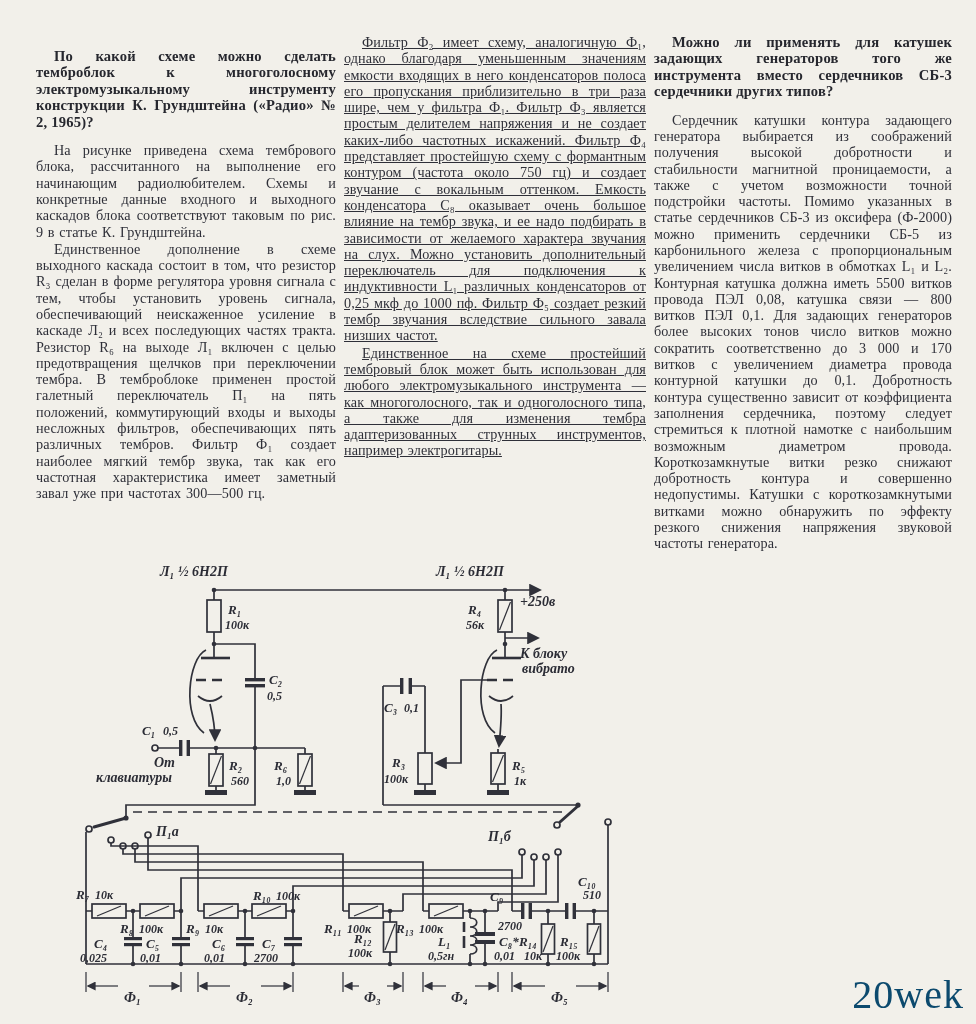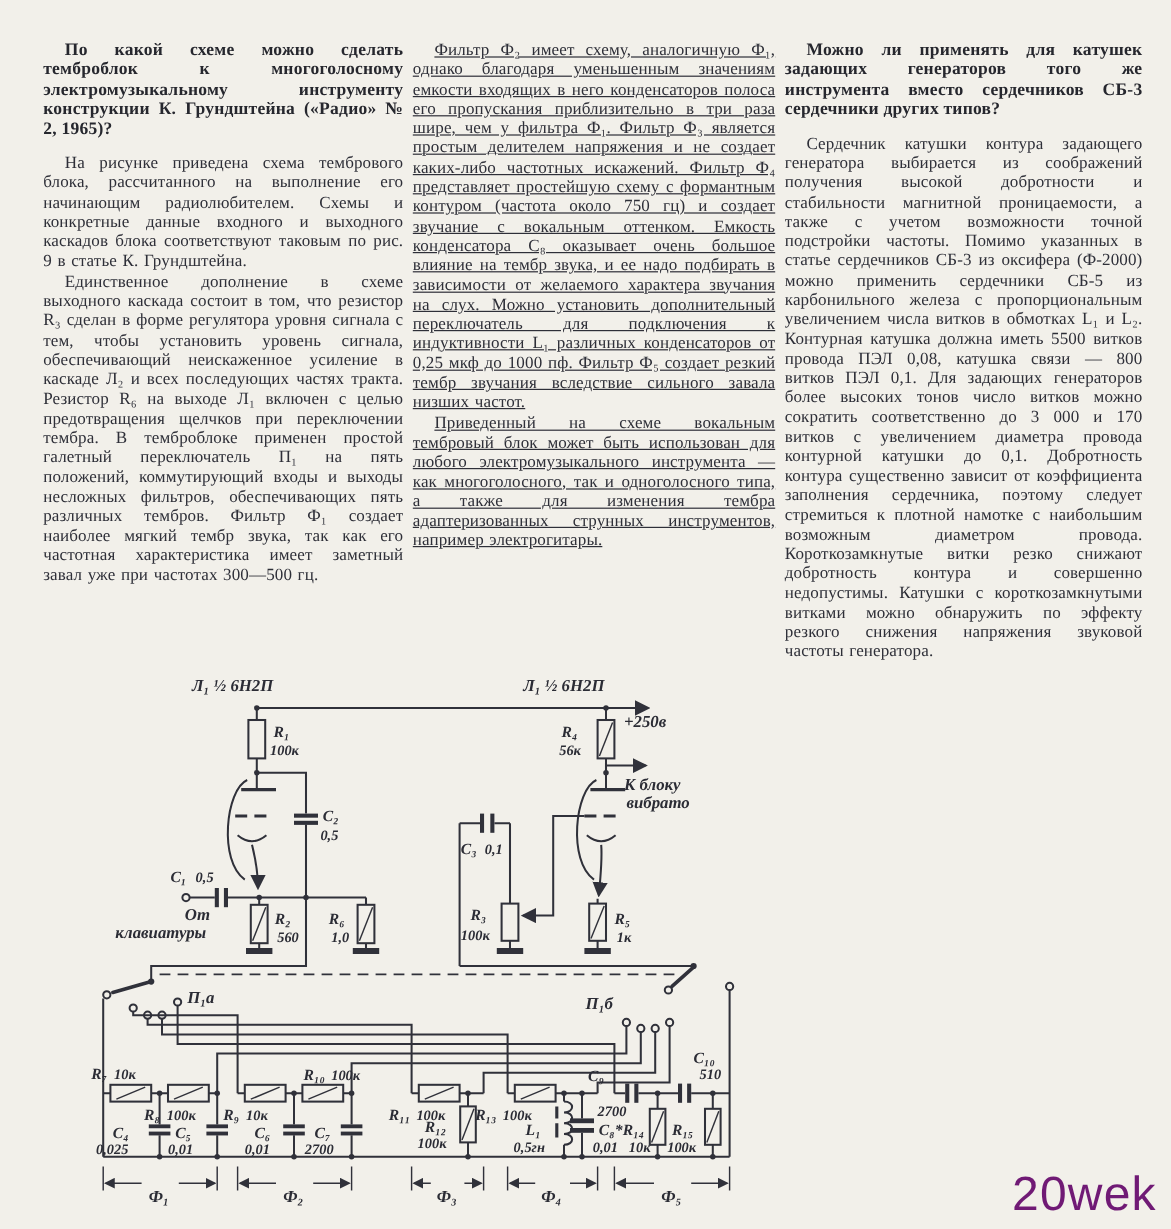--- a/index.html
+++ b/index.html
@@ -3,21 +3,21 @@
 <meta charset="utf-8">
 <style>
   html,body{margin:0;padding:0;}
   body{
     width:976px;height:1024px;position:relative;overflow:hidden;
     background:#f2f0ea;
     font-family:"Liberation Serif", serif;
     color:#2e2f38;
   }
   .col{position:absolute;top:34px;text-align:justify;}
-  #col1{left:36px;width:300px;}
+  #col1{left:36px;width:300px;margin-top:14px;}
   #col2{left:344px;width:302px;text-decoration:underline;}
   #col3{left:654px;width:298px;}
   p{margin:0;}
   .question{
     font-weight:bold;font-size:14.6px;line-height:16.4px;
     text-indent:18px;letter-spacing:.2px;color:#26272e;
     margin-bottom:12px;
   }
   .body-par{
     font-size:14.2px;line-height:16.3px;text-indent:18px;
@@ -33,36 +33,36 @@
   .bar{fill:#30313a;stroke:none;}
   .nd{fill:#30313a;stroke:none;}
   .ct{fill:#f2f0ea;stroke:#30313a;stroke-width:1.7;}
   .dash{stroke:#30313a;stroke-width:1.6;fill:none;stroke-dasharray:9 6;}
   .gdash{stroke:#30313a;stroke-width:2.6;fill:none;}
   .lbl{font:italic bold 13px "Liberation Serif", serif;fill:#2b2c35;}
   .val{font:italic bold 12px "Liberation Serif", serif;fill:#2b2c35;}
   .big{font:italic bold 14px "Liberation Serif", serif;fill:#2b2c35;}
   .wm{
     position:absolute;right:12px;bottom:6px;
-    font-family:Liberation Sans, sans-serif;
-    font-size:40px;color:#701a75;letter-spacing:1px;
+    font-family:Liberation Serif, serif;
+    font-size:40px;color:#0c4a6e;letter-spacing:1px;
   }
 </style>
 </head>
 <body>
 
 <section class="col" id="col1">
   <p class="question">По какой схеме можно сделать темброблок к многоголосному электромузыкальному инструменту конструкции К. Грундштейна («Радио» № 2, 1965)?</p>
   <p class="body-par">На рисунке приведена схема тембрового блока, рассчитанного на выполнение его начинающим радиолюбителем. Схемы и конкретные данные входного и выходного каскадов блока соответствуют таковым по рис. 9 в статье К. Грундштейна.</p>
   <p class="body-par">Единственное дополнение в схеме выходного каскада состоит в том, что резистор R₃ сделан в форме регулятора уровня сигнала с тем, чтобы установить уровень сигнала, обеспечивающий неискаженное усиление в каскаде Л₂ и всех последующих частях тракта. Резистор R₆ на выходе Л₁ включен с целью предотвращения щелчков при переключении тембра. В темброблоке применен простой галетный переключатель П₁ на пять положений, коммутирующий входы и выходы несложных фильтров, обеспечивающих пять различных тембров. Фильтр Ф₁ создает наиболее мягкий тембр звука, так как его частотная характеристика имеет заметный завал уже при частотах 300—500 гц.</p>
 </section>
 
 <section class="col" id="col2">
   <p class="body-par">Фильтр Ф₂ имеет схему, аналогичную Ф₁, однако благодаря уменьшенным значениям емкости входящих в него конденсаторов полоса его пропускания приблизительно в три раза шире, чем у фильтра Ф₁. Фильтр Ф₃ является простым делителем напряжения и не создает каких-либо частотных искажений. Фильтр Ф₄ представляет простейшую схему с формантным контуром (частота около 750 гц) и создает звучание с вокальным оттенком. Емкость конденсатора C₈ оказывает очень большое влияние на тембр звука, и ее надо подбирать в зависимости от желаемого характера звучания на слух. Можно установить дополнительный переключатель для подключения к индуктивности L₁ различных конденсаторов от 0,25 мкф до 1000 пф. Фильтр Ф₅ создает резкий тембр звучания вследствие сильного завала низших частот.</p>
-  <p class="body-par">Приведенный на схеме вокальным тембровый блок может быть использован для любого электромузыкального инструмента — как многоголосного, так и одноголосного типа, а также для изменения тембра адаптеризованных струнных инструментов, например электрогитары.</p>
+  <p class="body-par">Единственное на схеме простейший тембровый блок может быть использован для любого электромузыкального инструмента — как многоголосного, так и одноголосного типа, а также для изменения тембра адаптеризованных струнных инструментов, например электрогитары.</p>
 </section>
 
 <section class="col" id="col3">
   <p class="question">Можно ли применять для катушек задающих генераторов того же инструмента вместо сердечников СБ-3 сердечники других типов?</p>
   <p class="body-par">Сердечник катушки контура задающего генератора выбирается из соображений получения высокой добротности и стабильности магнитной проницаемости, а также с учетом возможности точной подстройки частоты. Помимо указанных в статье сердечников СБ-3 из оксифера (Ф-2000) можно применить сердечники СБ-5 из карбонильного железа с пропорциональным увеличением числа витков в обмотках L₁ и L₂. Контурная катушка должна иметь 5500 витков провода ПЭЛ 0,08, катушка связи — 800 витков ПЭЛ 0,1. Для задающих генераторов более высоких тонов число витков можно сократить соответственно до 3 000 и 170 витков с увеличением диаметра провода контурной катушки до 0,1. Добротность контура существенно зависит от коэффициента заполнения сердечника, поэтому следует стремиться к плотной намотке с наибольшим возможным диаметром провода. Короткозамкнутые витки резко снижают добротность контура и совершенно недопустимы. Катушки с короткозамкнутыми витками можно обнаружить по эффекту резкого снижения напряжения звуковой частоты генератора.</p>
 </section>
 
 <svg id="schem" width="612" height="458" viewBox="0 0 612 458">
   <defs>
     <marker id="ah" viewBox="0 0 10 10" refX="8.5" refY="5" markerWidth="7.5" markerHeight="7.5" orient="auto-start-reverse">

